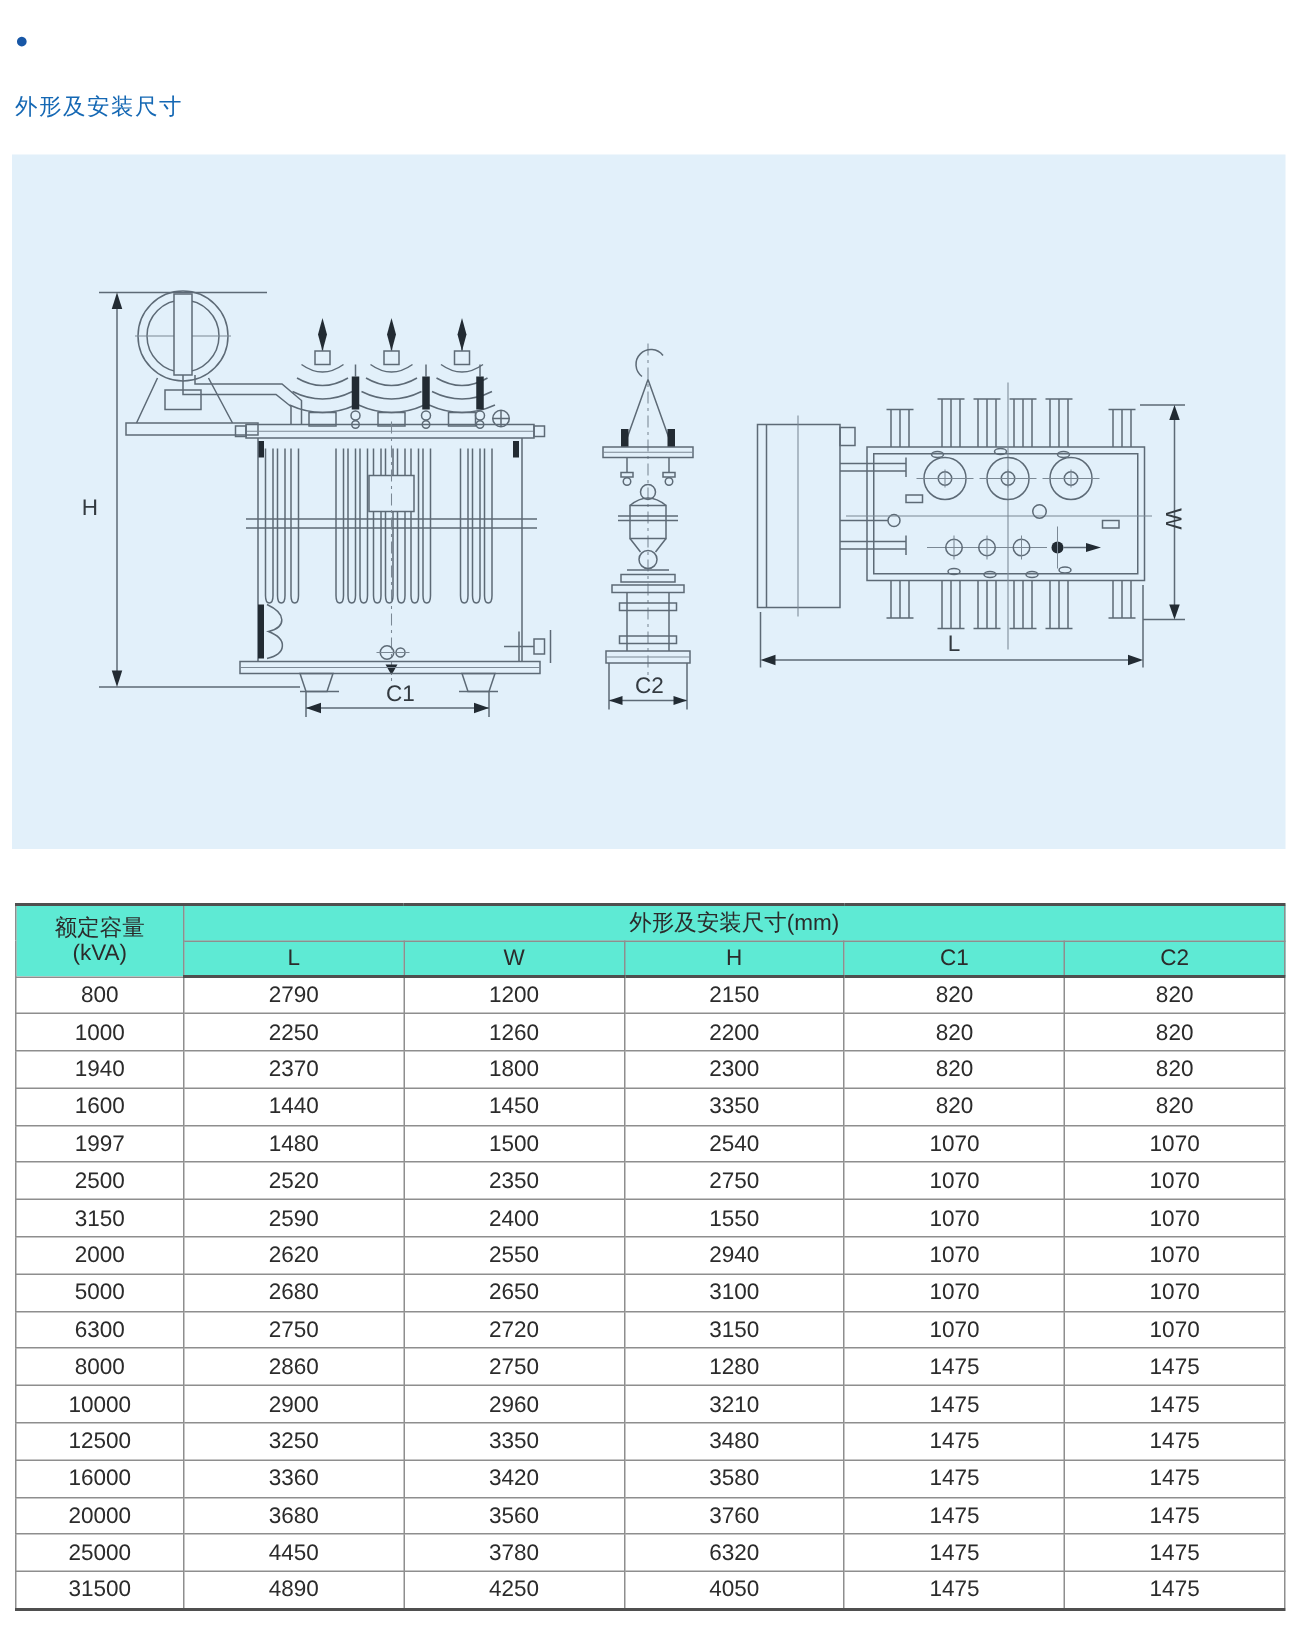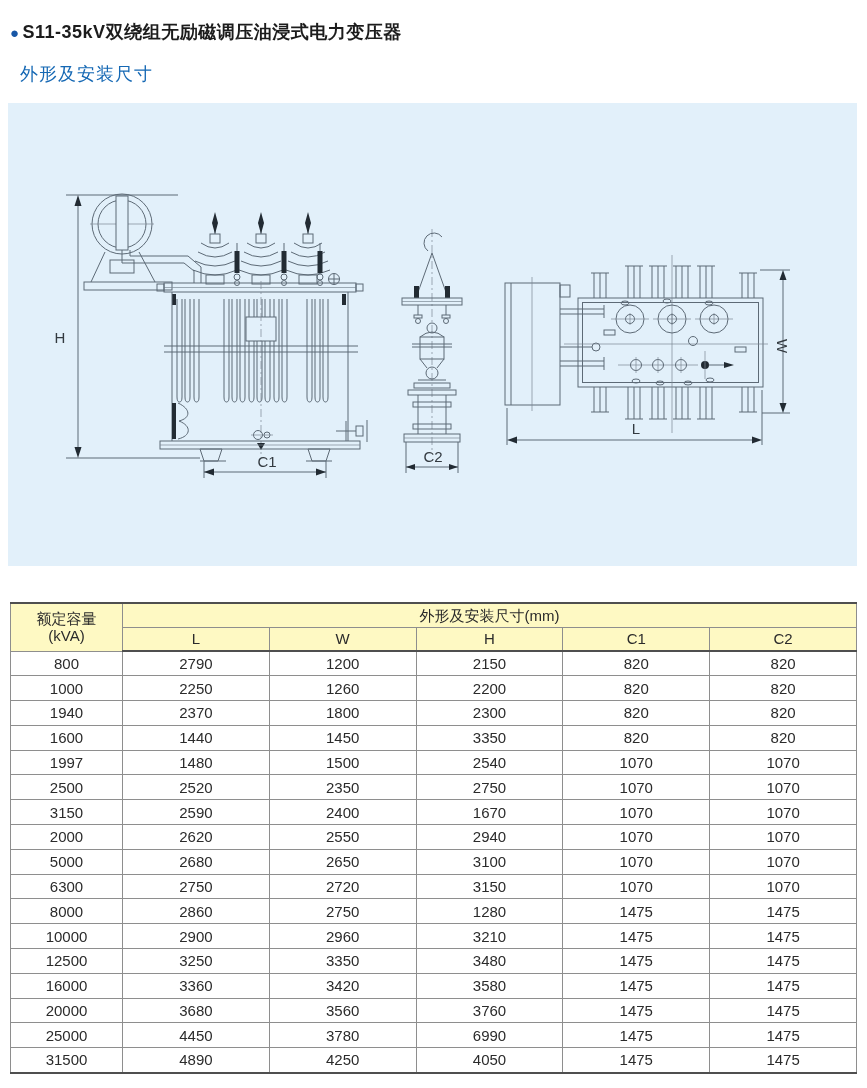--- a/index.html
+++ b/index.html
@@ -12,22 +12,22 @@
   
   .doc-title {
     position:absolute; left:10px; top:20px; width:840px;
     font-size:18px; font-weight:bold; color:#1c1c1c; letter-spacing:0.5px;
     display:flex; align-items:center;
   }
   .doc-title .bullet {
     color:#1857a6; font-size:15px; margin-right:3px; line-height:1;
   }
   .doc-subtitle {
-    position:absolute; left:20px; top:62px;
-    font-size:18px; color:#1568b4; letter-spacing:1px;
+    position:absolute; left:10px; top:62px;
+    font-size:15px; color:#1568b4; letter-spacing:1px;
   }
   
   .panel {
     position:absolute; left:8px; top:103px; width:849px; height:463px;
     background:#e2f0fa;
   }
   .panel svg { display:block; }
   .dwg { stroke:#5d6a76; stroke-width:1; fill:none; }
   .dwg-thin { stroke:#7b8894; stroke-width:0.7; fill:none; }
   .dwg-fill { fill:#222b33; stroke:none; }
@@ -39,33 +39,32 @@
     width:100%; border-collapse:collapse; table-layout:fixed;
     font-size:15px; color:#2b2b2b;
     border-left:1px solid #8e8e8e; border-right:1px solid #8e8e8e;
     border-top:2px solid #4f4f4f; border-bottom:2px solid #4f4f4f;
   }
   table.dim-table col.c-kva { width:112px; }
   table.dim-table th, table.dim-table td {
     border:1px solid #8e8e8e; text-align:center; vertical-align:middle;
     font-weight:normal; padding:0; line-height:1.15;
   }
-  table.dim-table thead th { background:#fef9c3; height:24px; }
+  table.dim-table thead th { background:#5eead4; height:24px; }
   table.dim-table thead tr.head2 th { border-bottom:2px solid #4f4f4f; }
   table.dim-table th.kva-head { font-size:15px; }
   table.dim-table td { height:24.8px; background:#ffffff; }
 </style>
 </head>
 <body>
 
 <div class="page">
 
   <div class="doc-title">
     <span class="bullet">●</span>
-    <span>S11-35kV双绕组无励磁调压油浸式电力变压器</span>
   </div>
 
   <div class="doc-subtitle">外形及安装尺寸</div>
 
   <div class="panel">
     <svg width="849" height="463" viewBox="0 0 849 463">
 
       <g>
 
         <g>
@@ -399,21 +398,21 @@
             <td>2520</td>
             <td>2350</td>
             <td>2750</td>
             <td>1070</td>
             <td>1070</td>
           </tr>
           <tr>
             <td>3150</td>
             <td>2590</td>
             <td>2400</td>
-            <td>1670</td>
+            <td>1550</td>
             <td>1070</td>
             <td>1070</td>
           </tr>
           <tr>
             <td>2000</td>
             <td>2620</td>
             <td>2550</td>
             <td>2940</td>
             <td>1070</td>
             <td>1070</td>
@@ -471,21 +470,21 @@
             <td>3680</td>
             <td>3560</td>
             <td>3760</td>
             <td>1475</td>
             <td>1475</td>
           </tr>
           <tr>
             <td>25000</td>
             <td>4450</td>
             <td>3780</td>
-            <td>6990</td>
+            <td>6320</td>
             <td>1475</td>
             <td>1475</td>
           </tr>
           <tr>
             <td>31500</td>
             <td>4890</td>
             <td>4250</td>
             <td>4050</td>
             <td>1475</td>
             <td>1475</td>

